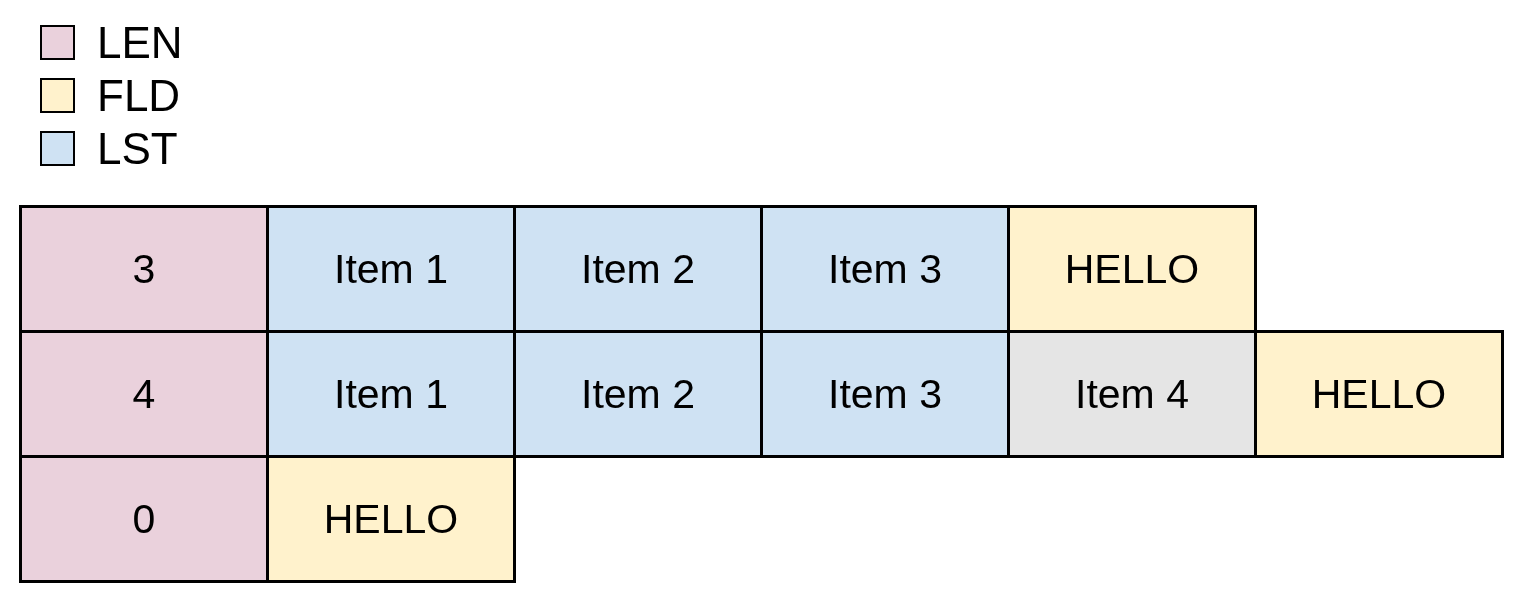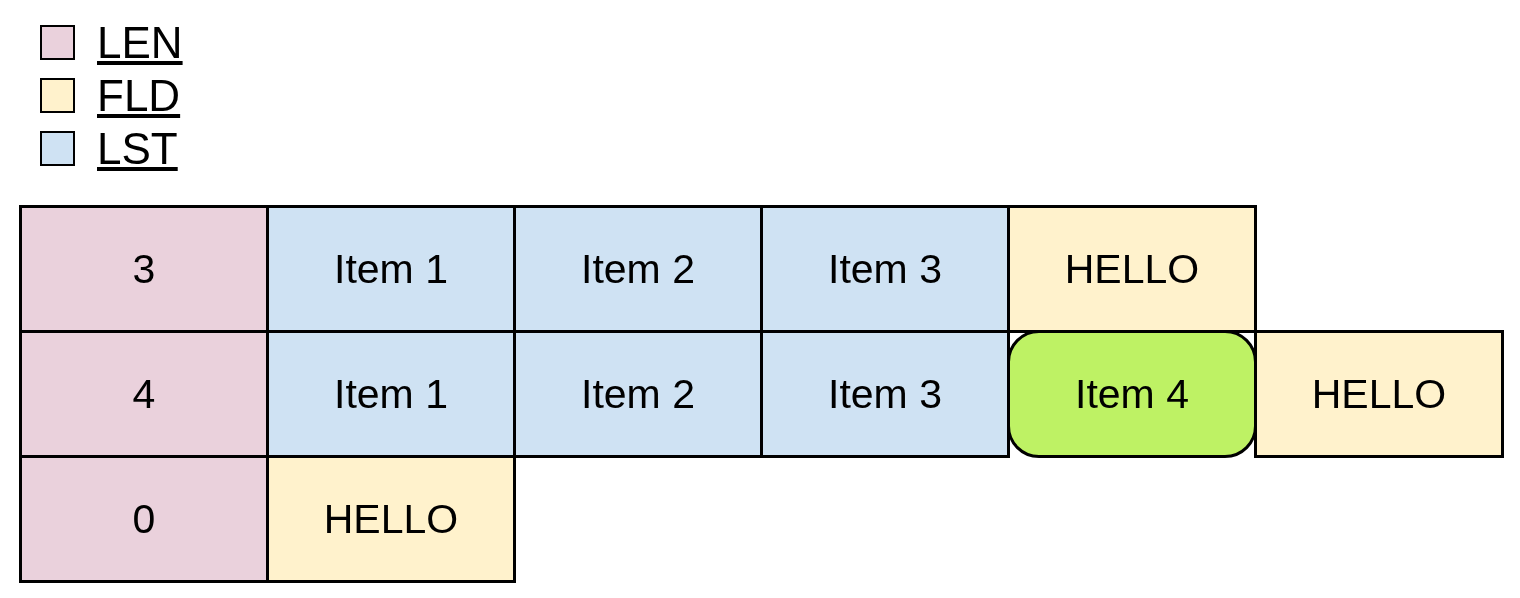--- a/index.html
+++ b/index.html
@@ -15,21 +15,20 @@
     overflow: hidden;
     font-family: "Liberation Sans", sans-serif;
     color: #000000;
   }
 
   
   #legend {
     position: absolute;
     left: 40px;
     top: 25px;
-    text-decoration: underline;
   }
   .legend-item {
     display: flex;
     align-items: center;
     height: 35px;
     margin-bottom: 18px;
   }
   .legend-swatch {
     width: 35px;
     height: 35px;
@@ -117,21 +116,21 @@
         </div>
         <div class="diagram-cell" style="background: rgb(207, 226, 243);">
           <span class="cell-text">Item 1</span>
         </div>
         <div class="diagram-cell" style="background: rgb(207, 226, 243);">
           <span class="cell-text">Item 2</span>
         </div>
         <div class="diagram-cell" style="background: rgb(207, 226, 243);">
           <span class="cell-text">Item 3</span>
         </div>
-        <div class="diagram-cell" style="background: #bef264; border-radius: 32px;">
+        <div class="diagram-cell" style="background: #e5e5e5;">
           <span class="cell-text">Item 4</span>
         </div>
         <div class="diagram-cell" style="background: rgb(255, 242, 204);">
           <span class="cell-text">HELLO</span>
         </div>
       </div>
       <div class="diagram-row" style="top: 455px;">
         <div class="diagram-cell" style="background: rgb(234, 209, 220);">
           <span class="cell-text">0</span>
         </div>

